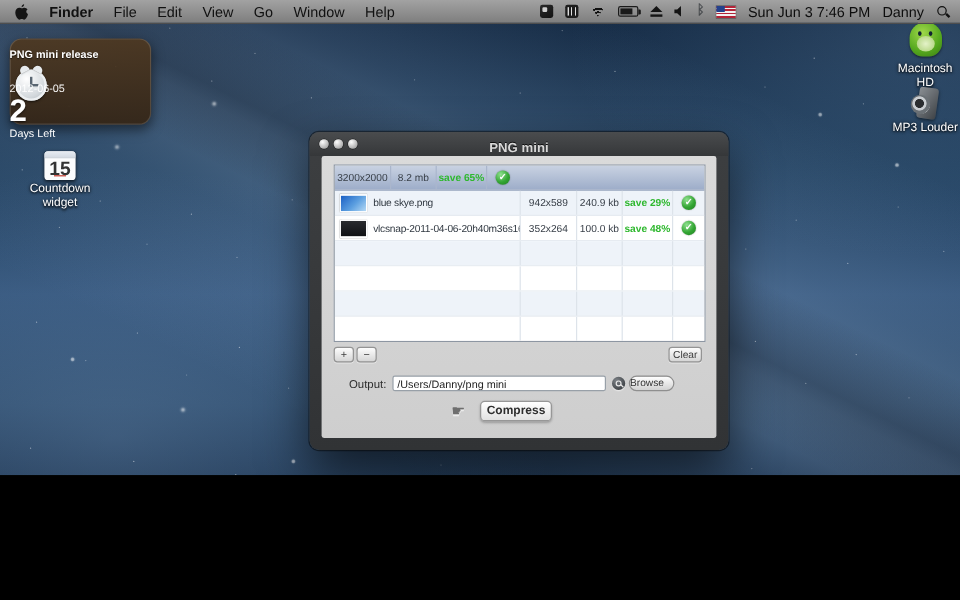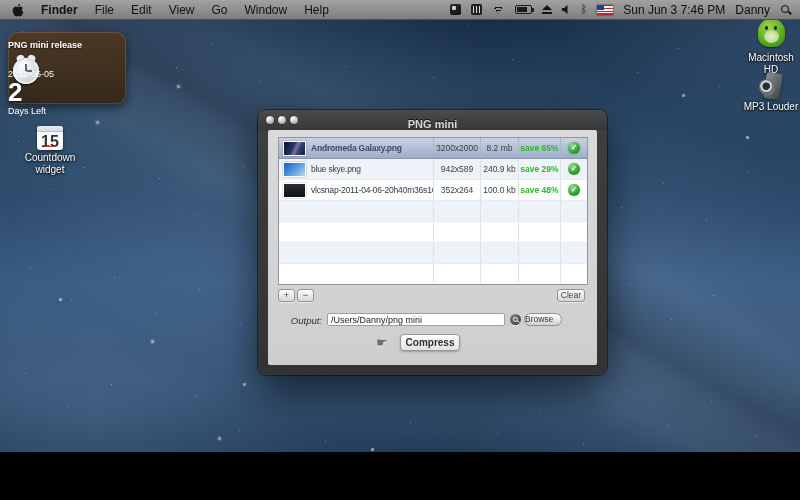--- a/index.html
+++ b/index.html
@@ -1,16 +1,16 @@
 <!DOCTYPE html>
 <html><head>
 <meta charset="utf-8">
 <style>
   html,body{margin:0;padding:0;background:#000;}
-  #desktop{position:relative;width:800px;height:452px;overflow:hidden;
+  #desktop{position:relative;width:800px;height:396px;overflow:hidden;
     font-family:"Liberation Sans",sans-serif;
     background:
       radial-gradient(ellipse 520px 320px at 12% 92%, rgba(130,165,205,.28), transparent 70%),
       radial-gradient(ellipse 420px 260px at 96% 8%, rgba(115,155,195,.24), transparent 70%),
       linear-gradient(to top right, rgba(0,0,0,0) 22%, rgba(150,180,215,.16) 40%, rgba(185,210,240,.28) 50%, rgba(150,180,215,.16) 63%, rgba(0,0,0,0) 80%),
       linear-gradient(to bottom, #132740, #22405e 35%, #33547a 62%, #2b4969 85%, #1c3450);
   }
   .dust{position:absolute;inset:0;background:linear-gradient(to top right, transparent 44%, rgba(10,22,38,.35) 52%, transparent 60%);}
   .stars,.stars2{position:absolute;top:0;left:0;width:1px;height:1px;border-radius:50%;background:transparent;}
   .stars{box-shadow:22px 31px rgba(255,255,255,.55),57px 88px rgba(255,255,255,.4),96px 55px rgba(255,255,255,.6),141px 23px rgba(255,255,255,.35),176px 67px rgba(255,255,255,.55),212px 44px rgba(255,255,255,.4),259px 81px rgba(255,255,255,.5),345px 66px rgba(255,255,255,.35),433px 77px rgba(255,255,255,.5),468px 25px rgba(255,255,255,.4),512px 59px rgba(255,255,255,.5),637px 72px rgba(255,255,255,.45),678px 48px rgba(255,255,255,.55),719px 86px rgba(255,255,255,.4),18px 141px rgba(255,255,255,.5),49px 189px rgba(255,255,255,.4),83px 167px rgba(255,255,255,.55),122px 203px rgba(255,255,255,.35),159px 178px rgba(255,255,255,.5),197px 214px rgba(255,255,255,.4),243px 166px rgba(255,255,255,.5),287px 201px rgba(255,255,255,.35),333px 177px rgba(255,255,255,.45),371px 212px rgba(255,255,255,.4),416px 168px rgba(255,255,255,.5),459px 204px rgba(255,255,255,.35),497px 181px rgba(255,255,255,.45),621px 207px rgba(255,255,255,.5),663px 183px rgba(255,255,255,.4),706px 219px rgba(255,255,255,.5),748px 172px rgba(255,255,255,.45),786px 209px rgba(255,255,255,.4),30px 268px rgba(255,255,255,.5),71px 300px rgba(255,255,255,.4),114px 277px rgba(255,255,255,.55),155px 312px rgba(255,255,255,.35),199px 289px rgba(255,255,255,.5),240px 323px rgba(255,255,255,.4),283px 299px rgba(255,255,255,.45),326px 334px rgba(255,255,255,.35),369px 281px rgba(255,255,255,.5),412px 316px rgba(255,255,255,.4),455px 292px rgba(255,255,255,.5),498px 327px rgba(255,255,255,.35),541px 303px rgba(255,255,255,.5),584px 338px rgba(255,255,255,.4),629px 284px rgba(255,255,255,.5),671px 319px rgba(255,255,255,.4),713px 295px rgba(255,255,255,.55),757px 331px rgba(255,255,255,.4),25px 373px rgba(255,255,255,.5),68px 407px rgba(255,255,255,.4),111px 384px rgba(255,255,255,.55),154px 419px rgba(255,255,255,.35),196px 395px rgba(255,255,255,.5),239px 430px rgba(255,255,255,.45),282px 406px rgba(255,255,255,.4),325px 441px rgba(255,255,255,.5),367px 387px rgba(255,255,255,.4),410px 422px rgba(255,255,255,.5),453px 398px rgba(255,255,255,.35),497px 433px rgba(255,255,255,.5),539px 409px rgba(255,255,255,.4),583px 444px rgba(255,255,255,.5),626px 390px rgba(255,255,255,.4),668px 425px rgba(255,255,255,.5),711px 401px rgba(255,255,255,.4),755px 436px rgba(255,255,255,.55),45px 465px rgba(255,255,255,.5),128px 472px rgba(255,255,255,.4),210px 468px rgba(255,255,255,.5),295px 478px rgba(255,255,255,.4),382px 471px rgba(255,255,255,.5),470px 481px rgba(255,255,255,.4),557px 467px rgba(255,255,255,.5),645px 476px rgba(255,255,255,.4),733px 470px rgba(255,255,255,.55),779px 460px rgba(255,255,255,.4);}
@@ -130,21 +130,21 @@
     box-shadow:0 0 1px rgba(0,0,0,.5);}
 
   .smallbtn{position:absolute;box-sizing:border-box;height:13px;background:linear-gradient(#fdfdfd,#d6d6d6);
     border:1px solid #949494;border-radius:3px;font-size:9px;line-height:11px;color:#3c3c3c;text-align:center;
     box-shadow:0 1px 0 rgba(255,255,255,.5);}
   .btn-add{left:10px;top:159px;width:17px;}
   .btn-rem{left:29px;top:159px;width:17px;}
   .btn-clear{right:12px;top:159px;width:28px;font-size:8.5px;}
 
   .outrow{position:absolute;left:0;top:183px;width:100%;height:16px;}
-  .outlabel{position:absolute;left:14px;top:2px;width:40px;text-align:right;font-size:9.5px;color:#2e2e2e;font-style:italic;}
+  .outlabel{position:absolute;left:14px;top:2px;width:40px;text-align:right;font-size:9.5px;color:#2e2e2e;}
   .outfield{position:absolute;left:59px;top:0;width:178px;height:13px;box-sizing:border-box;
     border:1px solid #98a0a8;border-radius:2px;background:#fff;font-size:9px;padding:0 3px;
     font-family:"Liberation Sans",sans-serif;color:#222;}
   .outfind{position:absolute;left:242px;top:1px;width:11px;height:11px;border-radius:50%;
     background:radial-gradient(circle at 35% 30%,#7d8287,#44484c 70%);box-shadow:0 1px 1px rgba(255,255,255,.5);}
   .outfind::before{content:"";position:absolute;left:2.5px;top:2.5px;width:3.5px;height:3.5px;border:1px solid #e8e8e8;border-radius:50%;}
   .outfind::after{content:"";position:absolute;left:7px;top:7px;width:2.5px;height:1px;background:#e8e8e8;transform:rotate(45deg);}
   .btn-browse{position:absolute;left:256px;top:0;width:38px;height:13px;box-sizing:border-box;
     background:linear-gradient(#fefefe,#d2d2d2);border:1px solid #8f8f8f;border-radius:7px;
     font-size:8.5px;line-height:11px;color:#333;}
@@ -232,24 +232,20 @@
         <span class="light"></span>
         <span class="light"></span>
         <span class="light"></span>
       </div>
       <span class="title">PNG mini</span>
     </div>
     <div class="content">
 
       <div class="ftable">
         <div class="frow sel">
-          <div class="cell c-name">
-              <span class="thumb th-galaxy"></span>
-              <span class="fname">Andromeda Galaxy.png</span>
-            </div>
           <div class="cell c-dims">
               <span class="meta">3200x2000</span>
             </div>
           <div class="cell c-size">
               <span class="meta">8.2 mb</span>
             </div>
           <div class="cell c-save">
               <span class="save">save 65%</span>
             </div>
           <div class="cell c-check">

